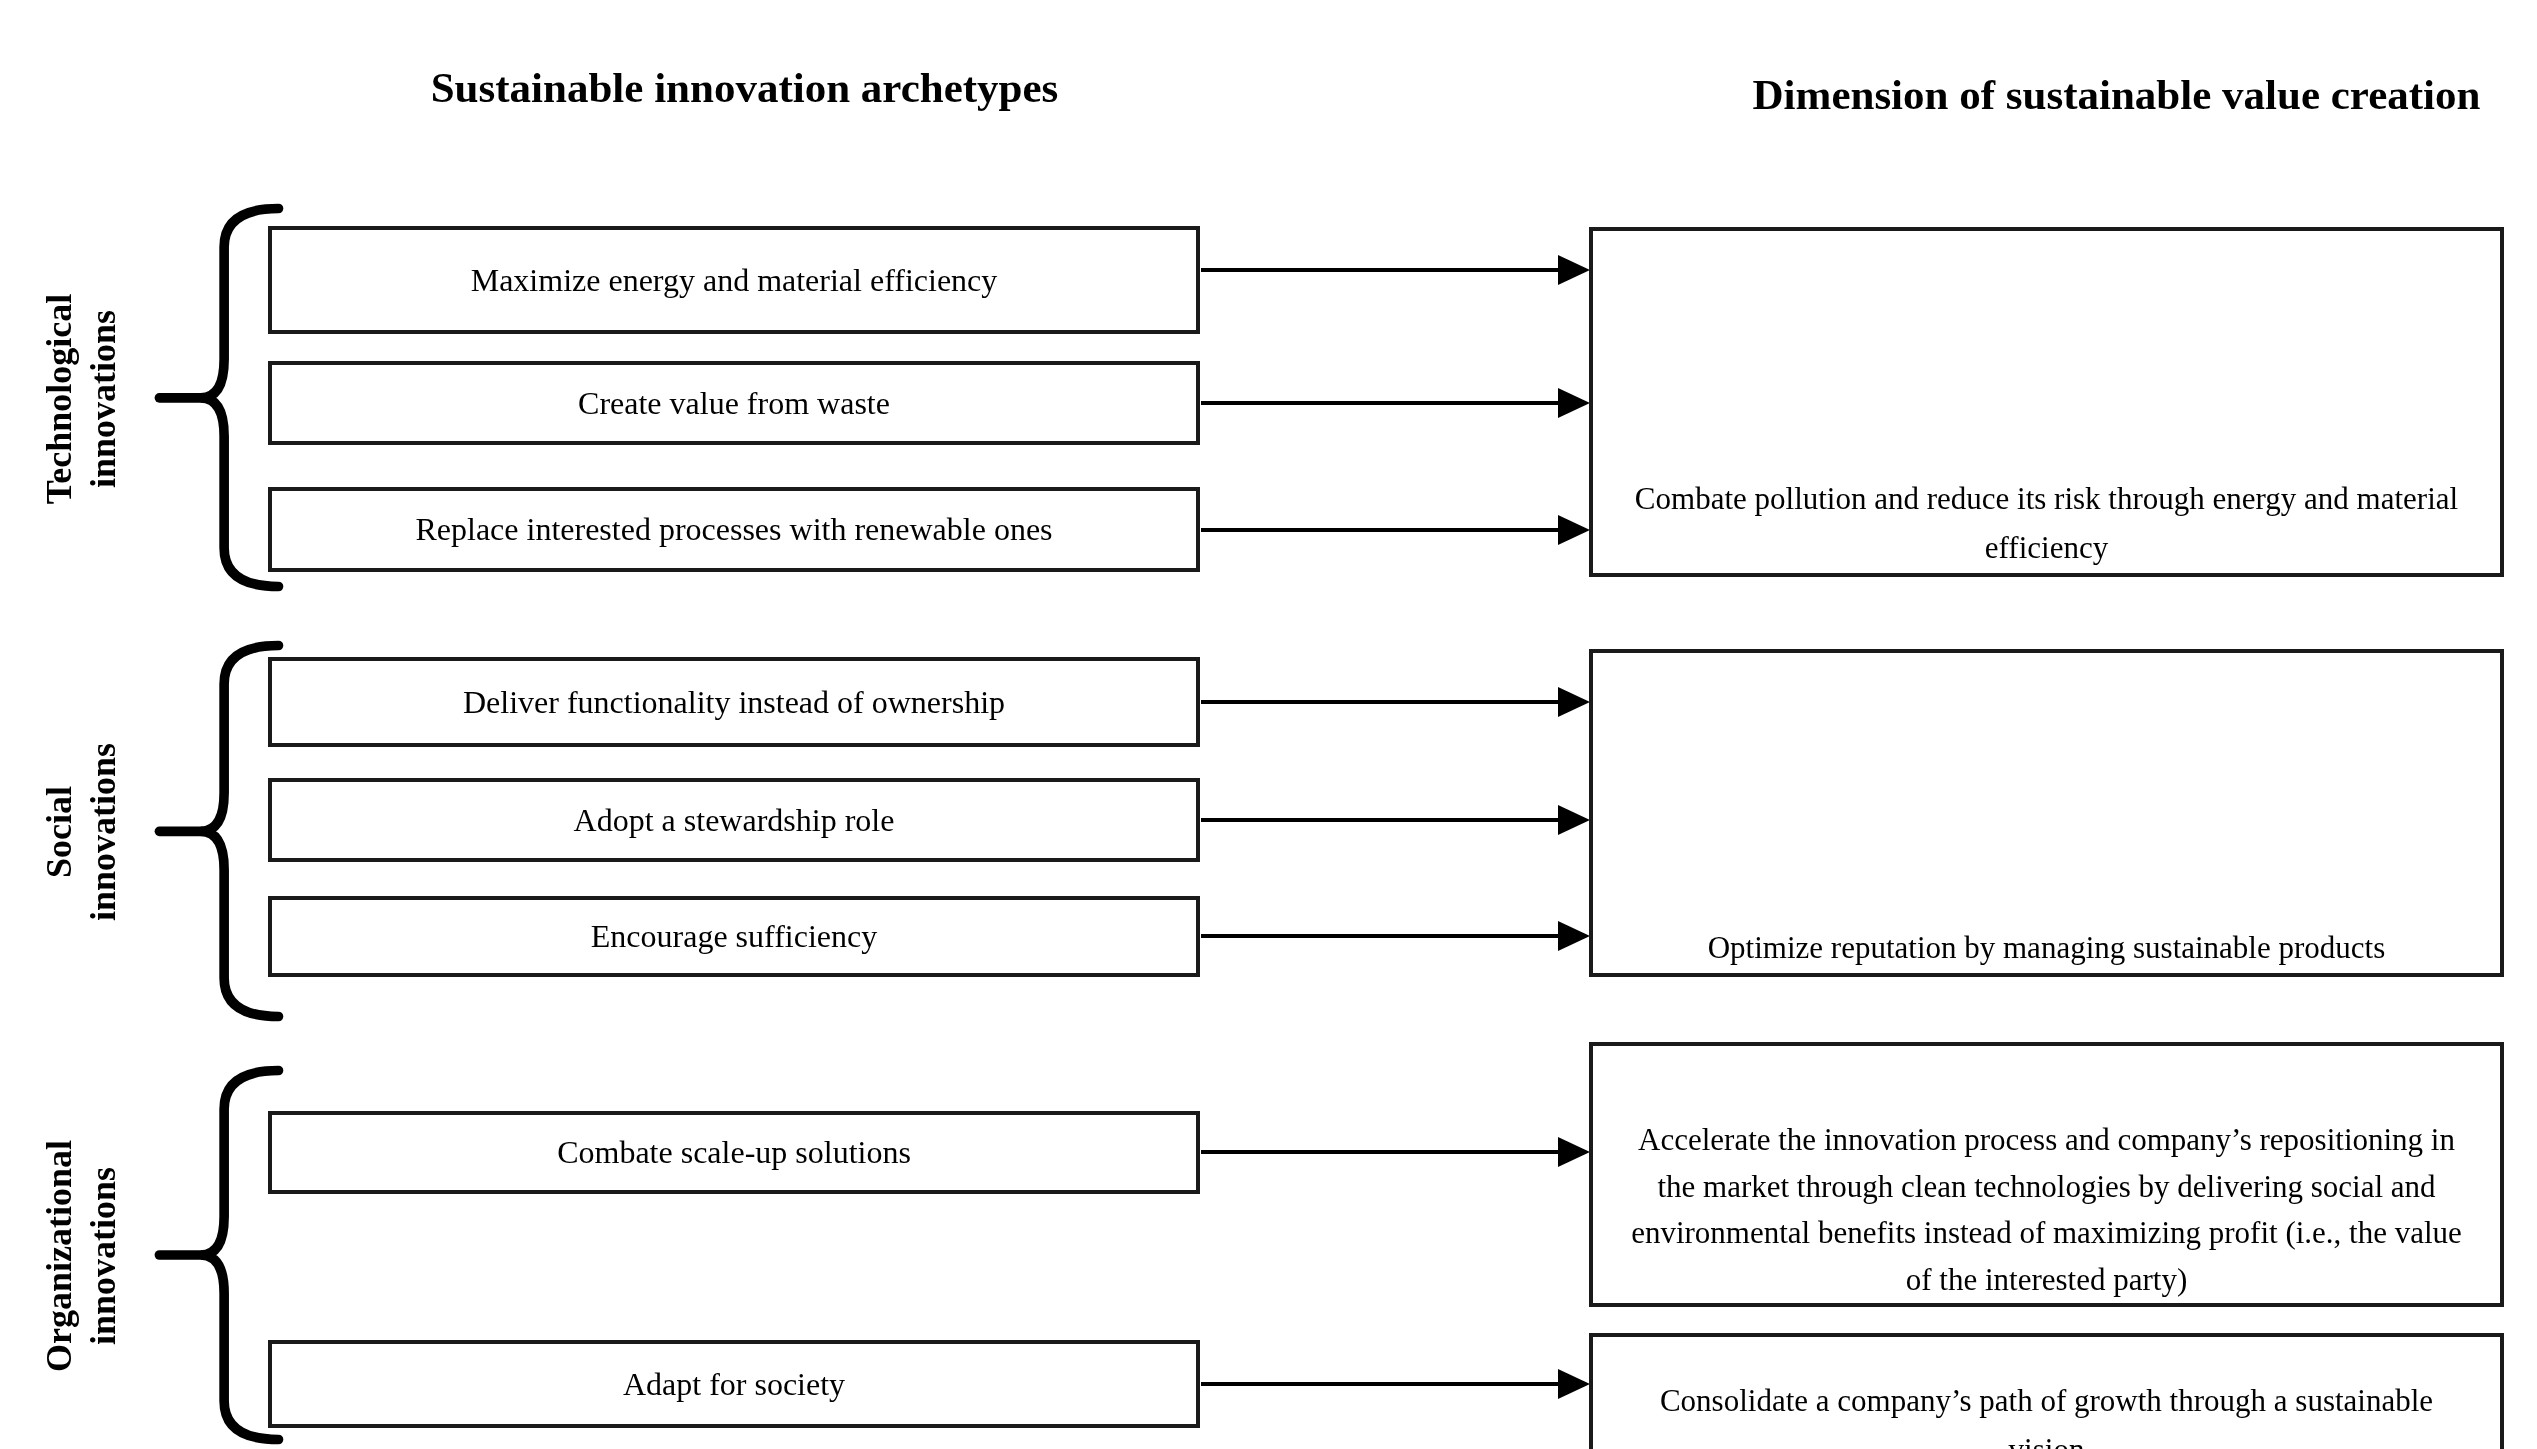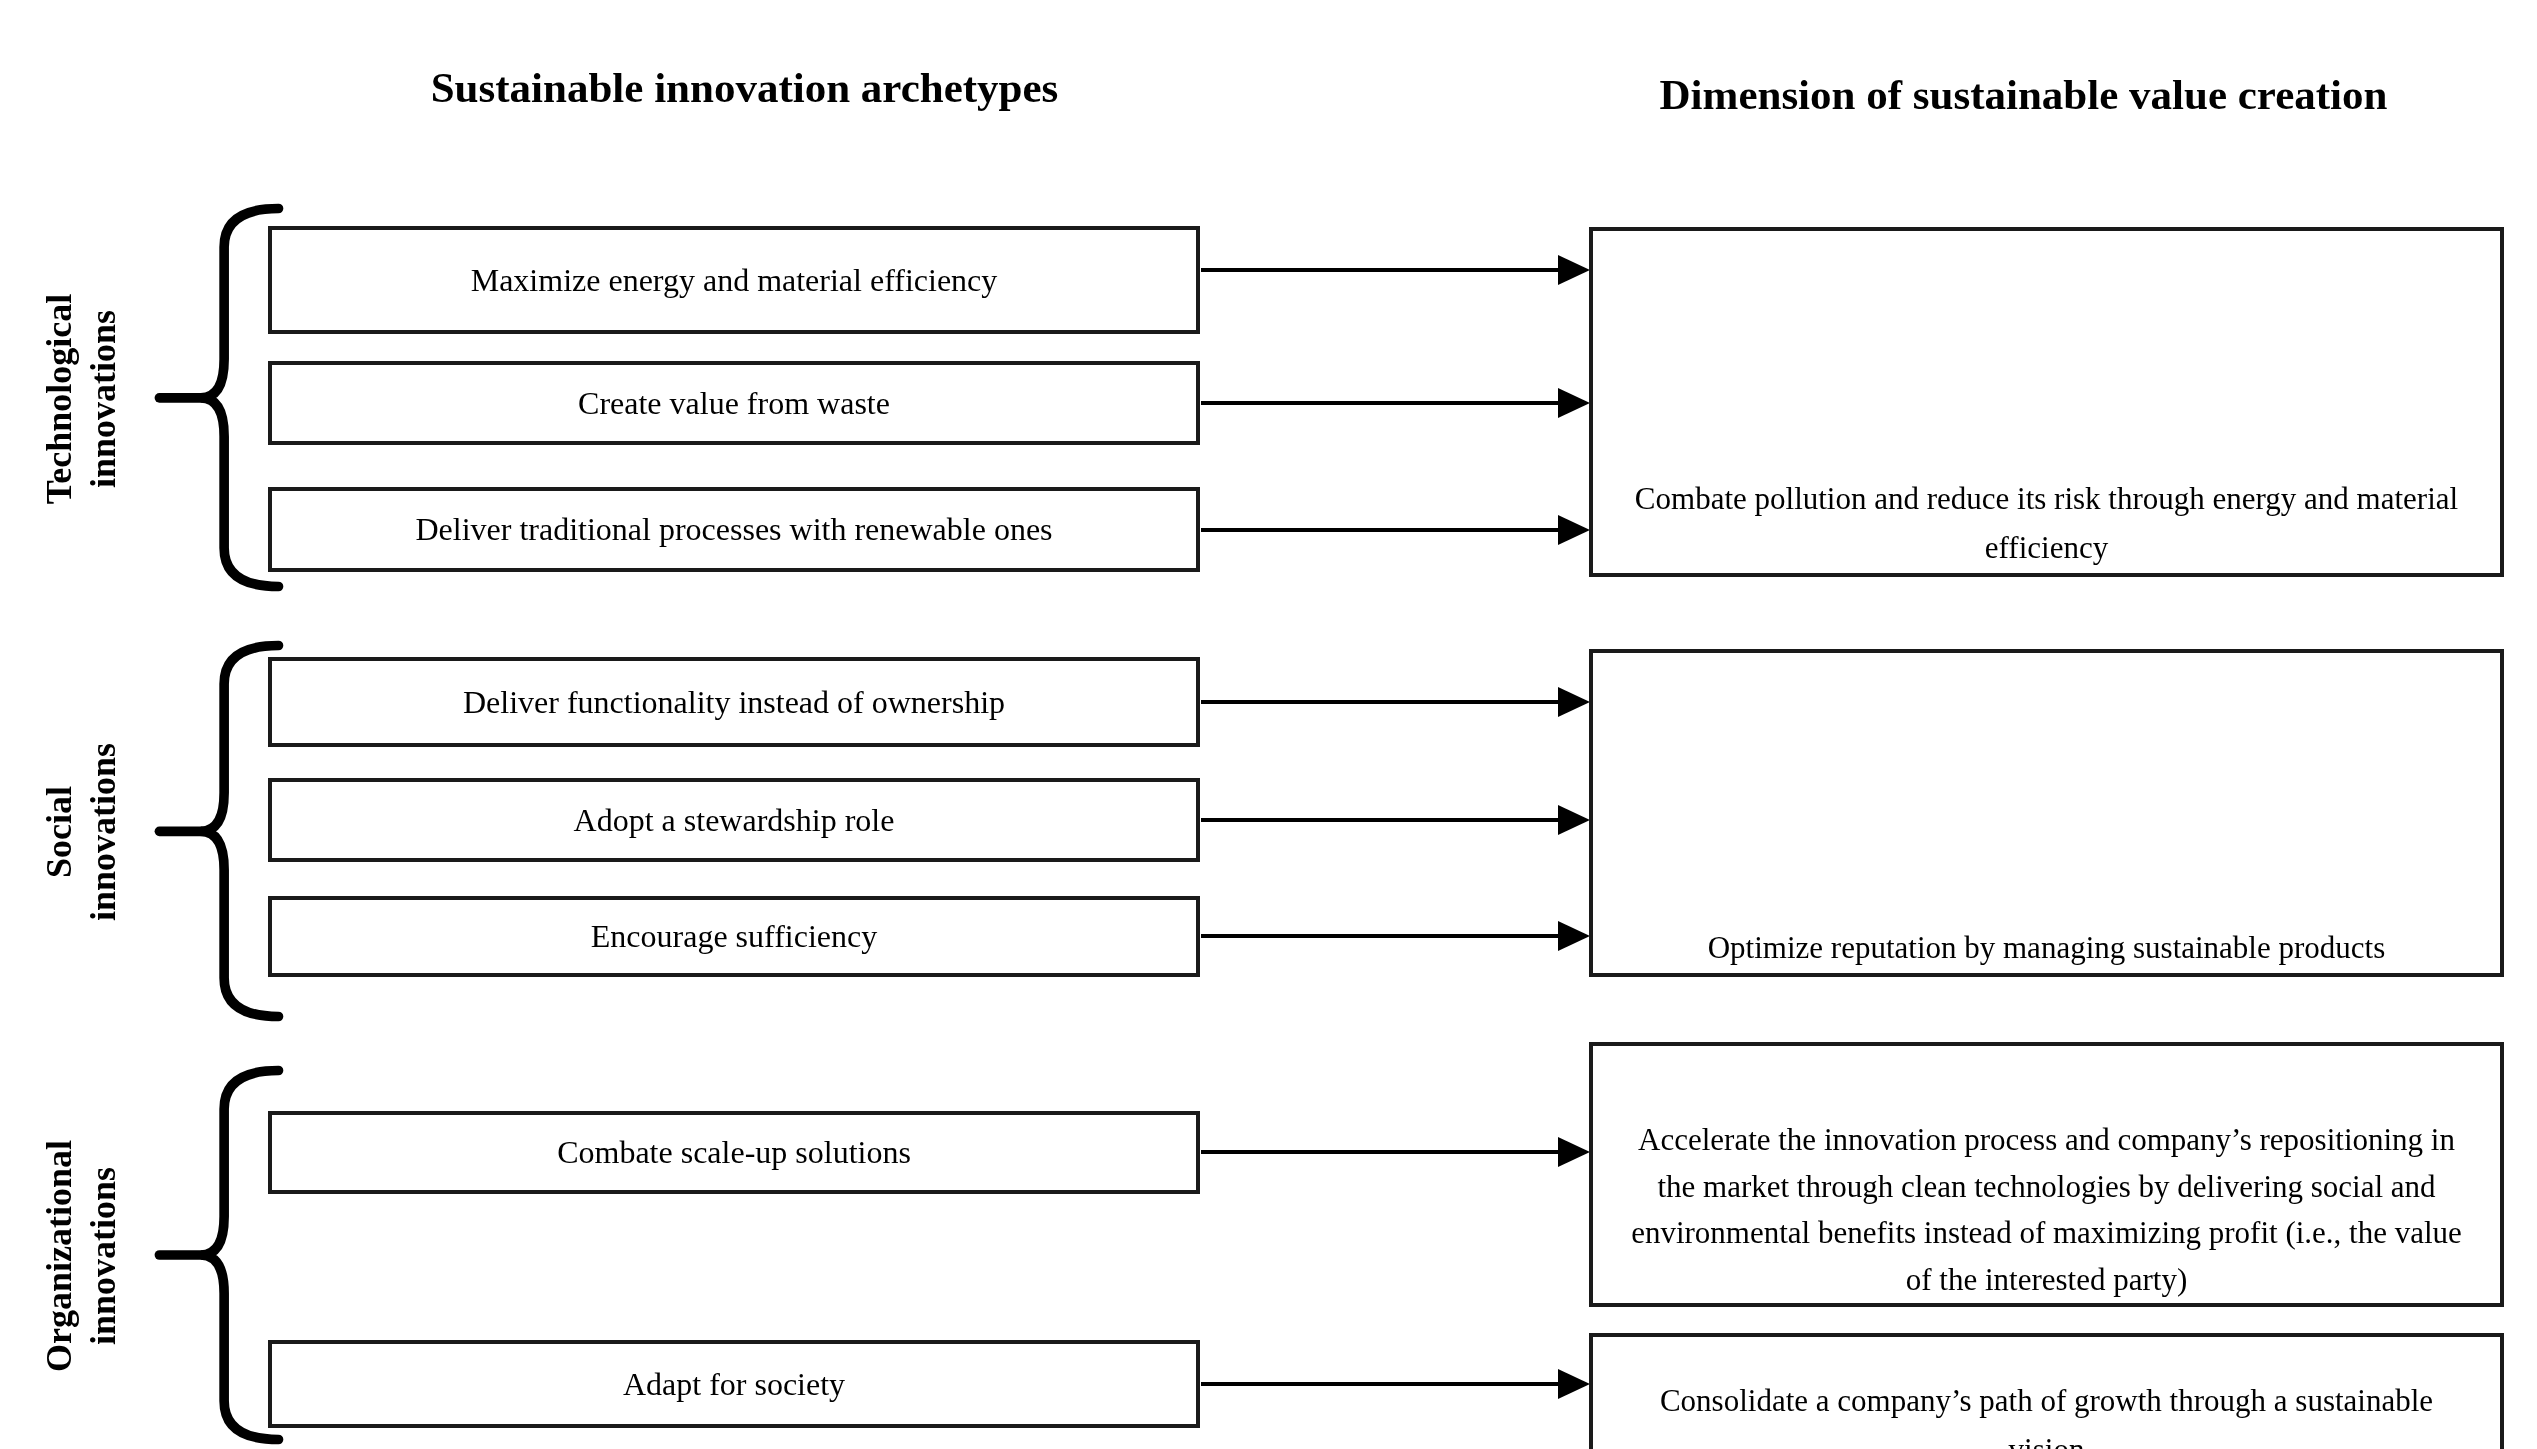--- a/index.html
+++ b/index.html
@@ -15,21 +15,21 @@
   }
   .title {
     position: absolute;
     font-weight: bold;
     font-size: 43px;
     line-height: 1.5;
     text-align: center;
     color: #000000;
   }
   .title-left  { left: 263px;  top: 8.3px;  width: 963px; }
-  .title-right { left: 1659px; top: 15px;  width: 729px; }
+  .title-right { left: 1752px; top: 15px;  width: 729px; }
 
   .abox {
     position: absolute;
     left: 268px;
     width: 932px;
     box-sizing: border-box;
     border: 4.1px solid #1a1a1a;
     background: #ffffff;
     display: flex;
     align-items: center;
@@ -100,21 +100,21 @@
     <path d="M 12 283 L 72 283"></path>
   </svg>
 
   <div class="abox" style="top: 178px; height: 108px;">
     <span>Maximize energy and material efficiency</span>
   </div>
   <div class="abox" style="top: 313px; height: 84px;">
     <span>Create value from waste</span>
   </div>
   <div class="abox" style="top: 439px; height: 85px;">
-    <span>Deliver traditional processes with renewable ones</span>
+    <span>Replace interested processes with renewable ones</span>
   </div>
 
   <div class="glabel" style="top: 736px;">
     <div>Social</div>
     <div>innovations</div>
   </div>
   <svg class="brace" style="top: 592px;" width="138" height="382" viewBox="0 0 200 555">
     <path d="M 185 8 Q 106 8 106 64 L 106 222 Q 106 278 72 278 Q 106 278 106 334 L 106 491 Q 106 547 185 547"></path>
     <path d="M 12 278 L 72 278"></path>
   </svg>

